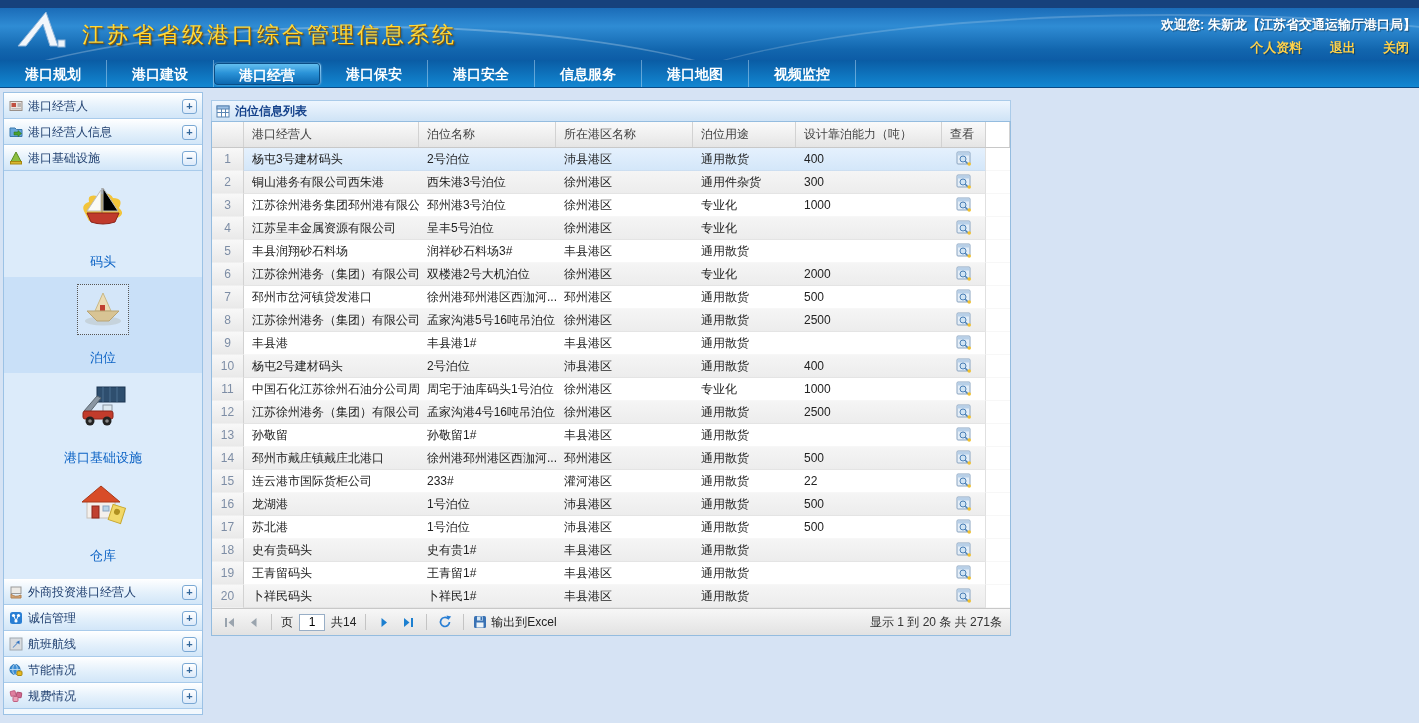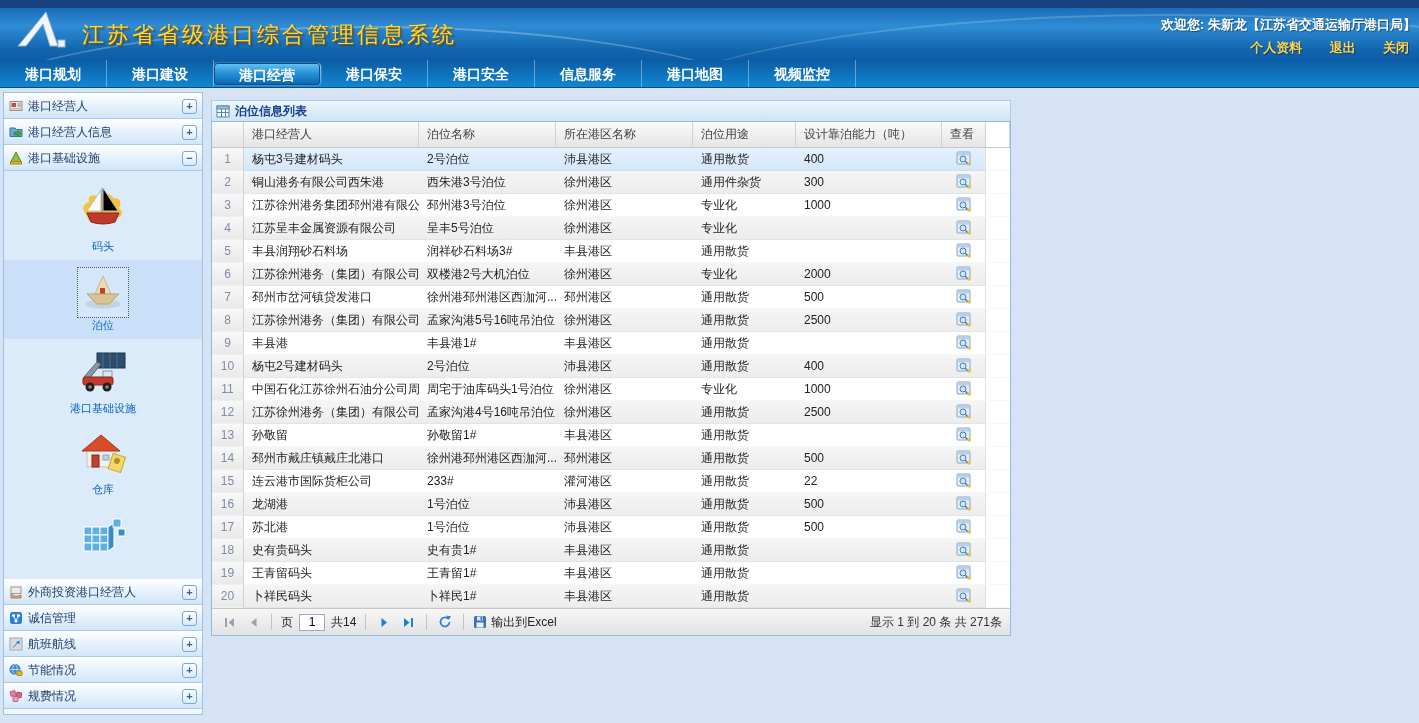--- a/index.html
+++ b/index.html
@@ -30,21 +30,21 @@
   
   .acc { height:26px; flex:0 0 26px; display:flex; align-items:center; padding:0 5px; gap:5px;
          background:linear-gradient(180deg,#fdfeff 0%,#e3f0fb 55%,#d2e6f8 100%);
          border-bottom:1px solid #a9cbeb; border-top:1px solid #fff; color:#1f3f6f; cursor:pointer; }
   .acc .lbl { flex:1; }
   .toggle { width:15px; height:15px; border:1px solid #7aa8d4; border-radius:3px; background:linear-gradient(#ffffff,#dceafa); color:#336699; font-weight:bold; font-size:11px; line-height:13px; text-align:center; cursor:pointer; }
 
   .fac-body { height:408px; flex:0 0 408px; background:#dcebfa; overflow:hidden; padding-top:4px; }
   .fac-item { text-align:center; padding:7px 0 6px 0; cursor:pointer; }
   .fac-item .fic { display:inline-block; padding:3px; }
-  .fac-item .flabel { display:block; color:#0b62c4; margin-top:0; font-size:11px; }
+  .fac-item .flabel { display:block; color:#0b62c4; margin-top:14px; font-size:13px; }
   .fac-item.selected { background:#c9e0f8; }
   .fac-item.selected .fic { border:1px dotted #555; background:#d4e6f9; }
 
   
   .filter { background:#f0efe3; border:1px solid #d9d9cb; }
   .f-row { display:flex; align-items:center; height:28px; }
   .f-row + .f-row { border-top:2px solid #fbfbf4; height:30px; }
   .f-label { width:64px; align-self:stretch; background:#f8f4d0; color:#85764a; display:flex; align-items:center; justify-content:flex-end; padding-right:5px; }
   .f-label.wide { width:74px; }
   .f-input { height:20px; border:1px solid #a9a99b; background:#fff; margin-left:3px; padding:0 4px; font-size:12px; }

